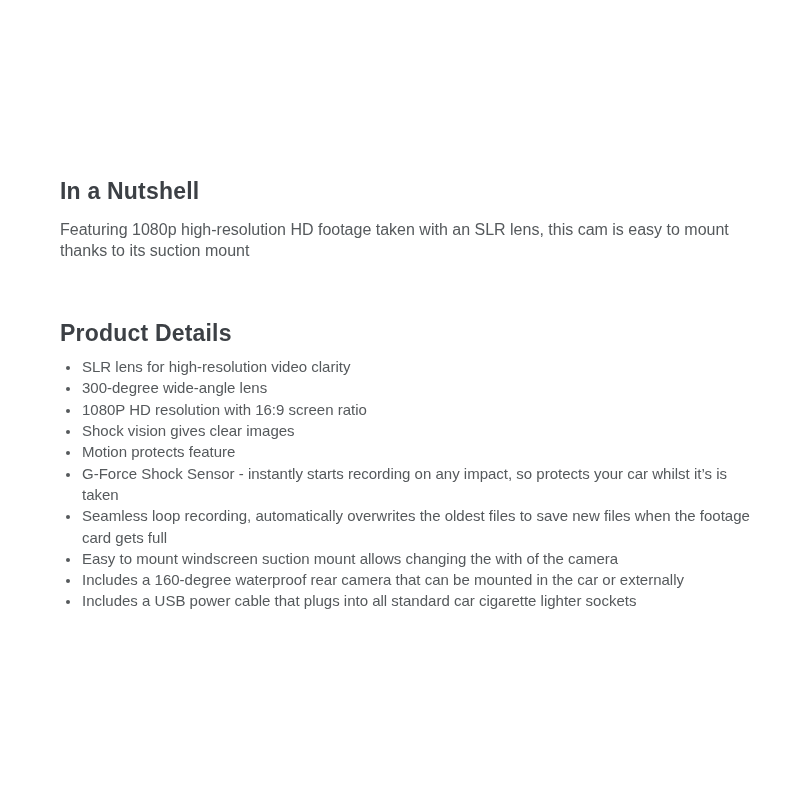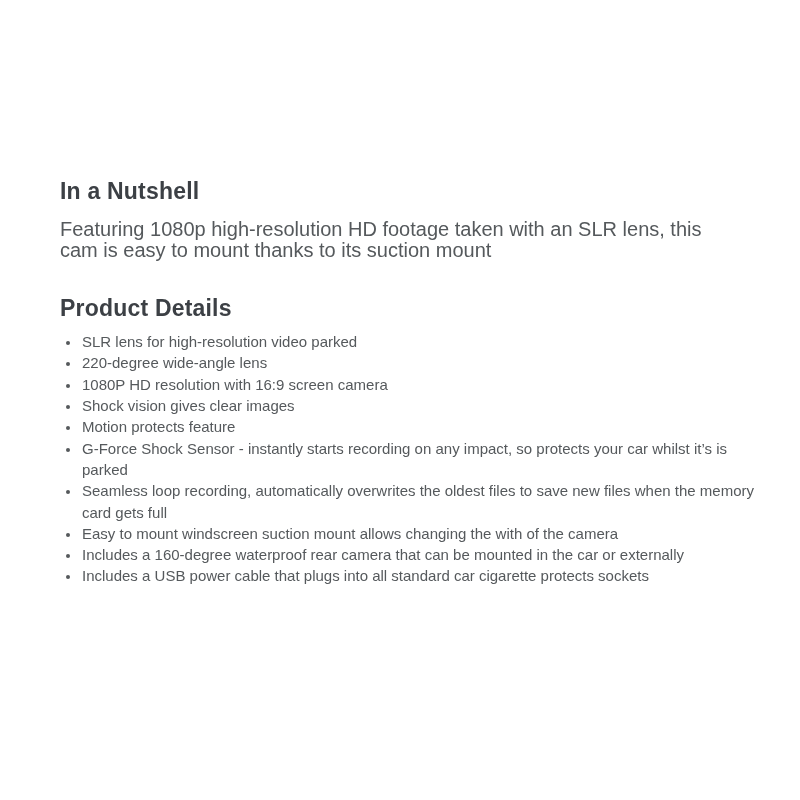--- a/index.html
+++ b/index.html
@@ -19,26 +19,26 @@
   .section-heading {
     margin: 0;
     font-family: "Liberation Sans", sans-serif;
     font-size: 23px;
     font-weight: bold;
     color: #3c4045;
     letter-spacing: 0.2px;
     line-height: 1.2;
   }
   .section-heading.details {
-    margin-top: 34px;
+    margin-top: 59px;
   }
   .nutshell-text {
     margin: 13px 0 0 0;
     max-width: 682px;
-    font-size: 20px;
+    font-size: 16px;
     line-height: 21px;
     color: #55595c;
   }
   .details-list {
     margin: 9px 0 0 0;
     padding: 0 0 0 21px;
     max-width: 684px;
     list-style-type: disc;
   }
   .details-list li {
@@ -57,25 +57,25 @@
 
 <div class="content">
 
   <h2 class="section-heading">In a Nutshell</h2>
 
   <p class="nutshell-text">Featuring 1080p high-resolution HD footage taken with an SLR lens, this cam is easy to mount thanks to its suction mount</p>
 
   <h2 class="section-heading details">Product Details</h2>
 
   <ul class="details-list">
-    <li>SLR lens for high-resolution video parked</li>
-    <li>220-degree wide-angle lens</li>
-    <li>1080P HD resolution with 16:9 screen camera</li>
+    <li>SLR lens for high-resolution video clarity</li>
+    <li>300-degree wide-angle lens</li>
+    <li>1080P HD resolution with 16:9 screen ratio</li>
     <li>Shock vision gives clear images</li>
     <li>Motion protects feature</li>
-    <li>G-Force Shock Sensor - instantly starts recording on any impact, so protects your car whilst it’s is parked</li>
-    <li>Seamless loop recording, automatically overwrites the oldest files to save new files when the memory card gets full</li>
+    <li>G-Force Shock Sensor - instantly starts recording on any impact, so protects your car whilst it’s is taken</li>
+    <li>Seamless loop recording, automatically overwrites the oldest files to save new files when the footage card gets full</li>
     <li>Easy to mount windscreen suction mount allows changing the with of the camera</li>
     <li>Includes a 160-degree waterproof rear camera that can be mounted in the car or externally</li>
-    <li>Includes a USB power cable that plugs into all standard car cigarette protects sockets</li>
+    <li>Includes a USB power cable that plugs into all standard car cigarette lighter sockets</li>
   </ul>
 
 </div>
 
 </body></html>

